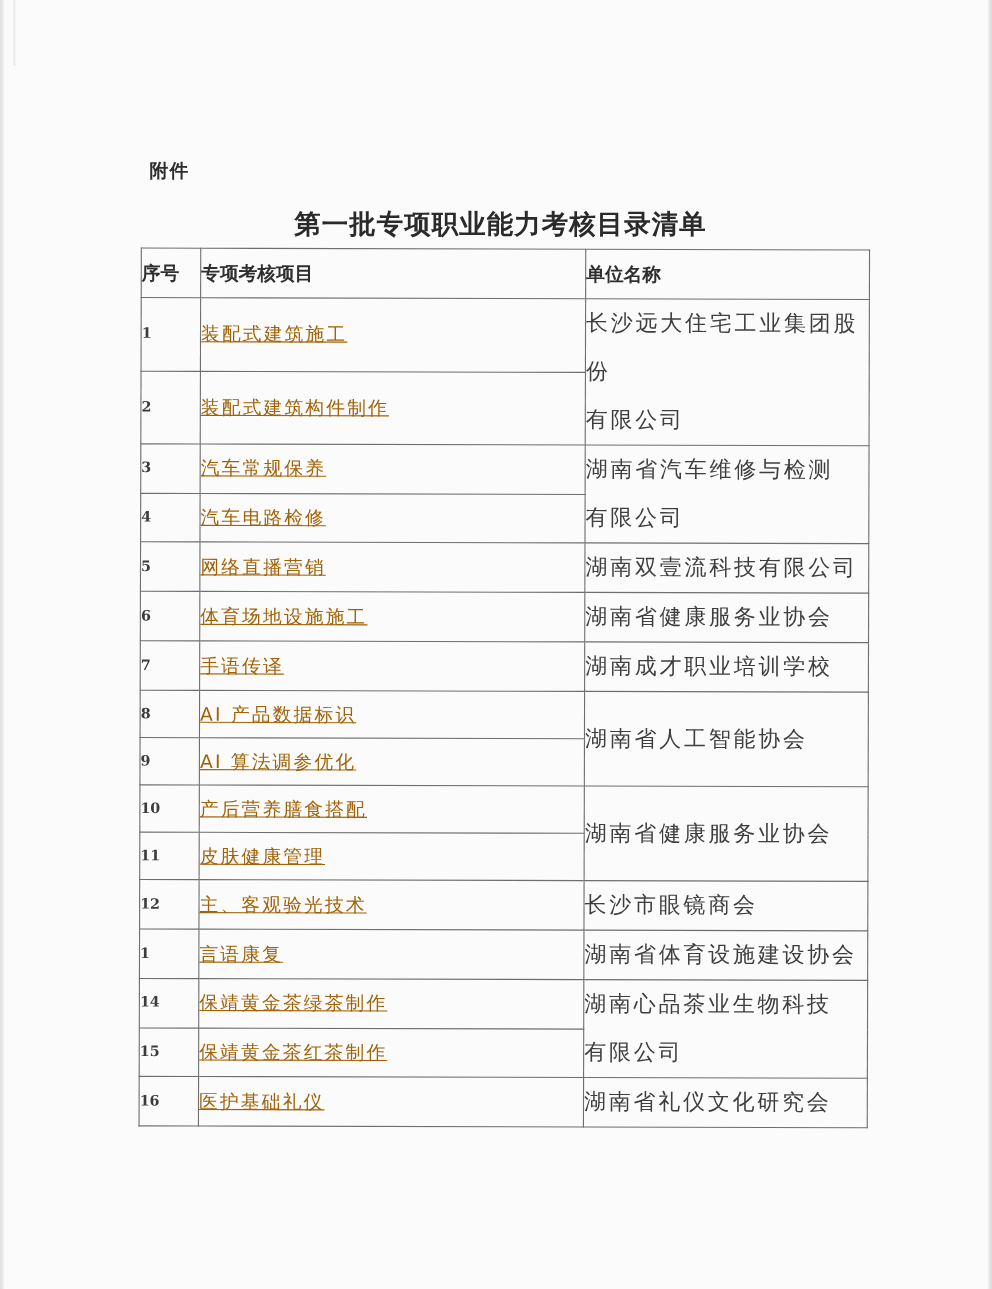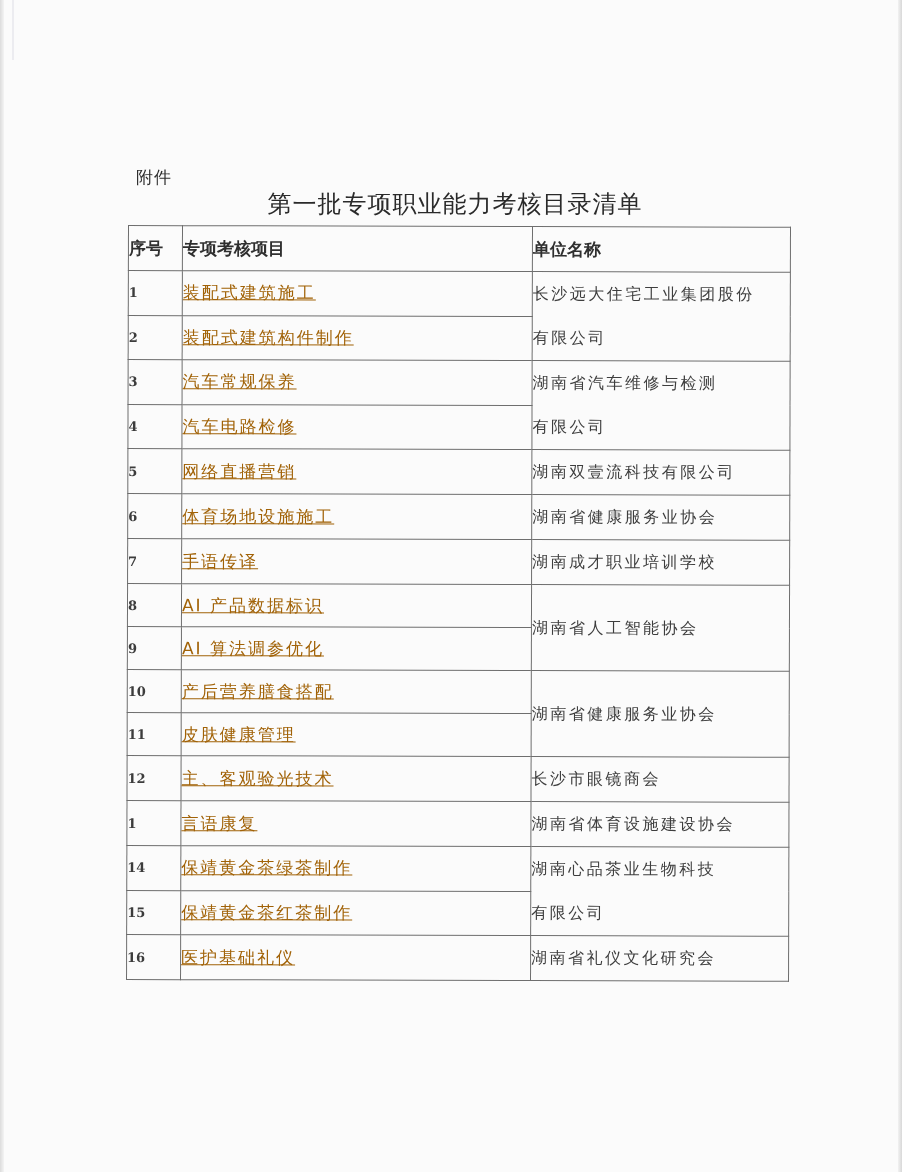--- a/index.html
+++ b/index.html
@@ -23,37 +23,37 @@
       position: absolute; left: 12px; top: 0; height: 60px; width: 2px;
       background: #ececf0;
     }
     .edge-right {
       position: absolute; right: 0; top: 0; bottom: 0; width: 4px;
       background: linear-gradient(to left, #d8d8d8, #f2f2f2);
     }
     .attachment-label {
       position: absolute;
       left: 136px;
-      top: 166px;
+      top: 144px;
       font-size: 17px;
-      font-weight: normal;
+      font-weight: bold;
       letter-spacing: 1px;
       color: #2e2e2e;
       font-family: "DejaVu Sans", "Liberation Sans", sans-serif;
     }
     .doc-title {
       position: absolute;
       left: 0;
       width: 902px;
       top: 188px;
       text-align: center;
       padding-left: 8px;
       box-sizing: border-box;
       font-size: 24px;
-      font-weight: normal;
+      font-weight: bold;
       letter-spacing: 1px;
       color: #2a2a2a;
     }
     .list-table {
       position: absolute;
       left: 128px;
       top: 225px;
       width: 662px;
       border-collapse: collapse;
       table-layout: fixed;
@@ -84,21 +84,21 @@
       color: #3c3c3c;
     }
     .cell-item {
       font-size: 17px;
       letter-spacing: 2px;
       color: #a16207;
       font-family: "DejaVu Sans", "Liberation Sans", sans-serif;
       text-decoration: underline;
     }
     .cell-org {
-      font-size: 16px;
+      font-size: 20px;
       letter-spacing: 2.5px;
       color: #3e3e3e;
       line-height: 44px;
       font-family: Liberation Sans, sans-serif;
       margin-top: 48px;
     }
     .cell-org .org-line { display: block; }
   </style>
 </head>
 <body>

